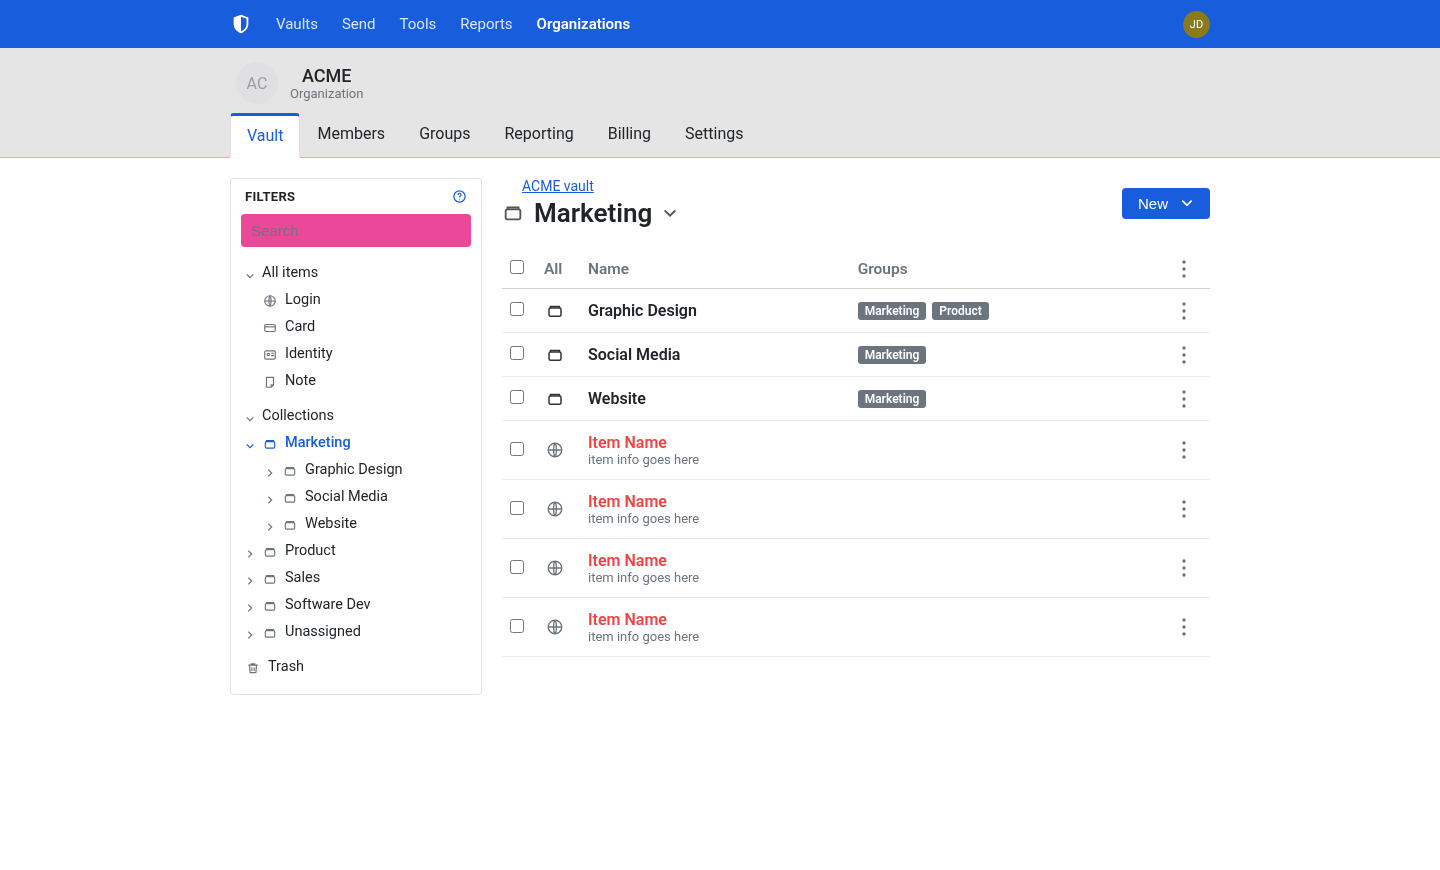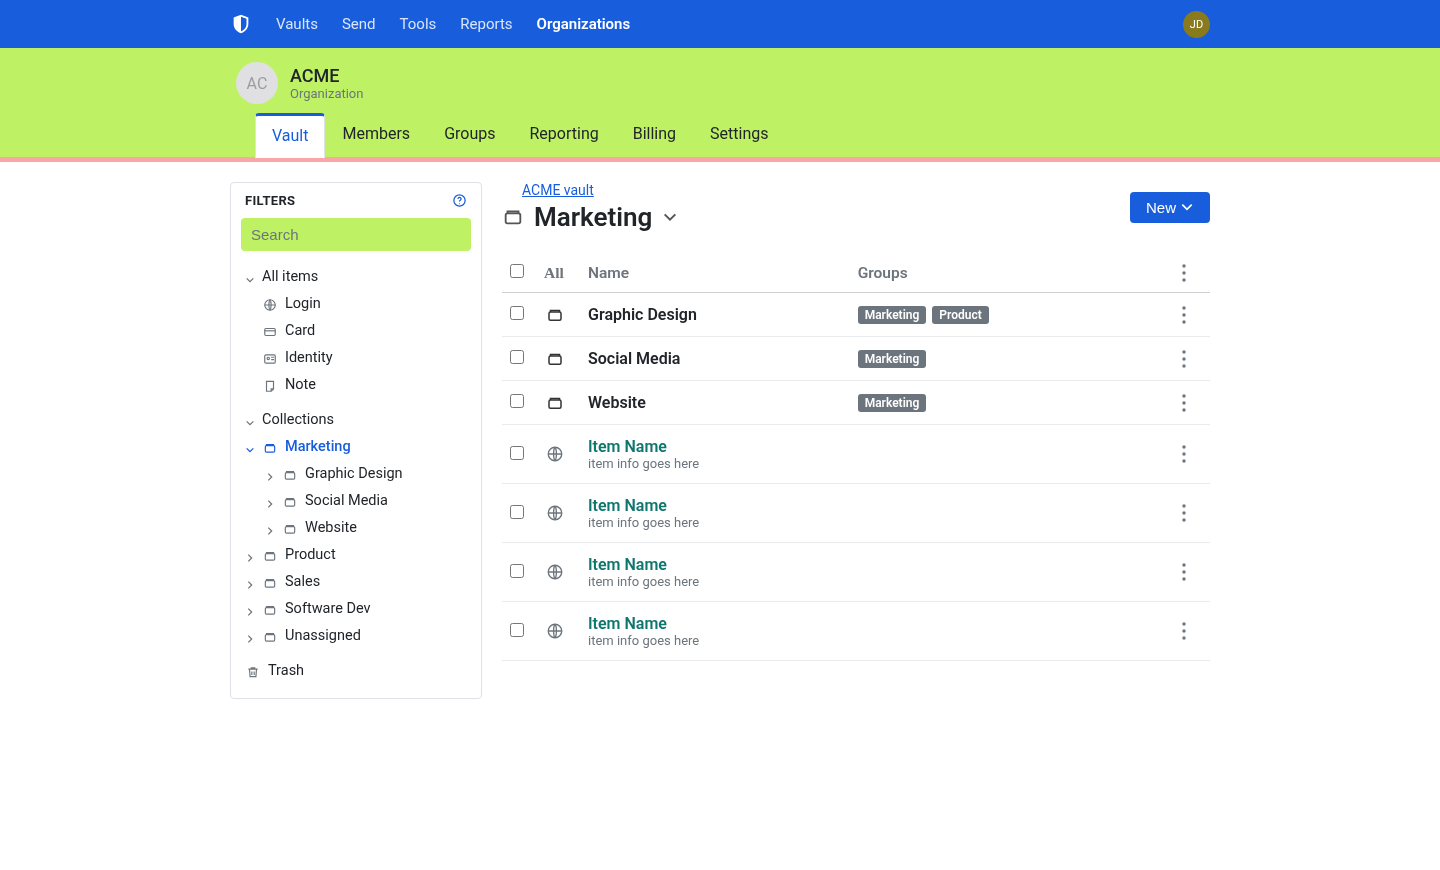--- a/index.html
+++ b/index.html
@@ -8,42 +8,42 @@
     
     .topnav { background: #175ddc; height: 48px; display: flex; padding: 0 24px; }
     .topnav .container { width: 100%; max-width: 980px; margin: 0 auto; display: flex; align-items: center; justify-content: space-between; }
     .topnav-left { display: flex; align-items: center; gap: 24px; }
     .topnav a { color: #dbe5f9; text-decoration: none; font-size: 15px; }
     .topnav a.active { color: #fff; font-weight: 600; }
     .topnav .logo { width: 22px; height: 22px; }
     .avatar-badge { width: 27px; height: 27px; border-radius: 50%; background: #8a7a1e; color: #fff; display: inline-flex; align-items: center; justify-content: center; font-size: 11px; }
     
     
-    .org-header-wrap { border-bottom: 5px solid #fca5a5; background: #bef264; }
+    .org-header-wrap { border-bottom: 1px solid #fca5a5; background: #e5e5e5; text-align: center; }
     .org-header-inner { max-width: 980px; margin: 0 auto; padding: 14px 0 0 0; }
     .org-title-row { display: flex; align-items: center; gap: 12px; padding-left: 6px; margin-bottom: 8px; }
     .org-avatar { width: 42px; height: 42px; border-radius: 50%; background: #e0e0e2; color: #9a9ca0; display: inline-flex; align-items: center; justify-content: center; font-size: 16px; }
     .org-name { font-size: 18px; font-weight: 500; line-height: 1.2; }
     .org-sub { font-size: 13px; color: #6c757d; }
     
     
     .tabs { display: flex; gap: 0; }
     .tab { padding: 10px 16px 12px 16px; font-size: 16px; cursor: pointer; color: #212529; border: 1px solid transparent; border-bottom: none; position: relative; top: 1px; background: transparent; }
-    .tab.active { color: #175ddc; border: 1px solid #dee2e6; border-top: 3px solid #175ddc; border-bottom: 1px solid #fff; background: #fff; border-radius: 4px 4px 0 0; margin-left: 25px; }
+    .tab.active { color: #175ddc; border: 1px solid #dee2e6; border-top: 3px solid #175ddc; border-bottom: 1px solid #fff; background: #fff; border-radius: 4px 4px 0 0; }
     
     
     .main { max-width: 980px; margin: 0 auto; display: flex; gap: 20px; padding-top: 20px; align-items: flex-start; }
     
     
     .filters { width: 252px; border: 1px solid #dee2e6; border-radius: 4px; background: #fff; flex-shrink: 0; }
     .filters-header { display: flex; align-items: center; justify-content: space-between; padding: 10px 14px; }
     .filters-header h3 { font-size: 13px; font-weight: 700; letter-spacing: 0.3px; }
     .help-icon svg { width: 15px; height: 15px; }
     .search-wrap { padding: 0 10px 8px 10px; }
-    .search-input { width: 100%; background: #bef264; border: none; border-radius: 4px; padding: 8px 10px; font-size: 15px; color: #212529; }
+    .search-input { width: 100%; background: #ec4899; border: none; border-radius: 4px; padding: 8px 10px; font-size: 15px; color: #212529; }
     .search-input::placeholder { color: #6c757d; }
     
     .filters-list { padding: 4px 10px 14px 14px; }
     .filter-row { display: flex; align-items: flex-end; gap: 7px; padding: 5px 0; cursor: pointer; font-size: 14.5px; color: #212529; }
     .filter-row.indent1 { padding-left: 20px; }
     .filter-row.selected { color: #175ddc; font-weight: 500; }
     .filter-row .caret { width: 10px; flex-shrink: 0; display: inline-flex; justify-content: center; color: #6c757d; }
     .filter-row .empty-caret { width: 10px; flex-shrink: 0; }
     .filter-row .fi { width: 16px; flex-shrink: 0; display: inline-flex; align-items: center; justify-content: center; color: #6c757d; }
     .filter-row.selected .fi { color: #175ddc; }
@@ -51,32 +51,32 @@
     .filters .section-gap { height: 8px; }
     
     
     .content { flex: 1; }
     .breadcrumb { color: #175ddc; font-size: 14px; margin-bottom: 4px; display: inline-block; margin-left: 20px; }
     .heading-row { display: flex; align-items: center; justify-content: space-between; }
     .heading { display: flex; align-items: center; gap: 10px; }
     .heading h1 { font-size: 26px; font-weight: 600; }
     .heading .hicon { width: 22px; height: 22px; display: inline-flex; align-items: center; color: #555; }
     .heading .drop { color: #555; }
-    .new-btn { background: #175ddc; color: #fff; border: none; border-radius: 4px; padding: 7px 16px; font-size: 15px; cursor: pointer; display: inline-flex; align-items: center; gap: 4px; }
+    .new-btn { background: #175ddc; color: #fff; border: none; border-radius: 4px; padding: 7px 16px; font-size: 15px; cursor: pointer; display: inline-flex; align-items: center; gap: 12px; }
     
     
     .tbl { width: 100%; border-collapse: collapse; margin-top: 22px; }
     .tbl th { text-align: left; color: #6c757d; font-weight: 600; font-size: 15.5px; padding: 10px 8px; border-bottom: 1px solid #6c757d55; }
     .tbl th.chk { width: 34px; }
-    .tbl th.iconcol { width: 44px; font-family: Liberation Serif, serif; }
+    .tbl th.iconcol { width: 44px; }
     .tbl th.actions { width: 36px; text-align: right; }
     .tbl td { padding: 12px 8px; border-bottom: 1px solid #e9ecef; vertical-align: middle; }
     .tbl td.iconcell svg { width: 22px; height: 18px; }
     .row-title { font-weight: 600; font-size: 16px; }
-    .row-title.link { color: #0f766e; }
+    .row-title.link { color: #ef4444; }
     .row-sub { color: #6c757d; font-size: 13px; }
     .chip { display: inline-block; background: #6c757d; color: #fff; font-size: 12px; font-weight: 600; padding: 2px 7px; border-radius: 3px; margin-right: 6px; }
     .kebab { color: #6c757d; cursor: pointer; text-align: center; }
     .kebab svg { width: 4px; height: 18px; }
     input[type=checkbox] { width: 14px; height: 14px; }
     
     svg { display: block; }
   </style>
 </head>
 <body>

